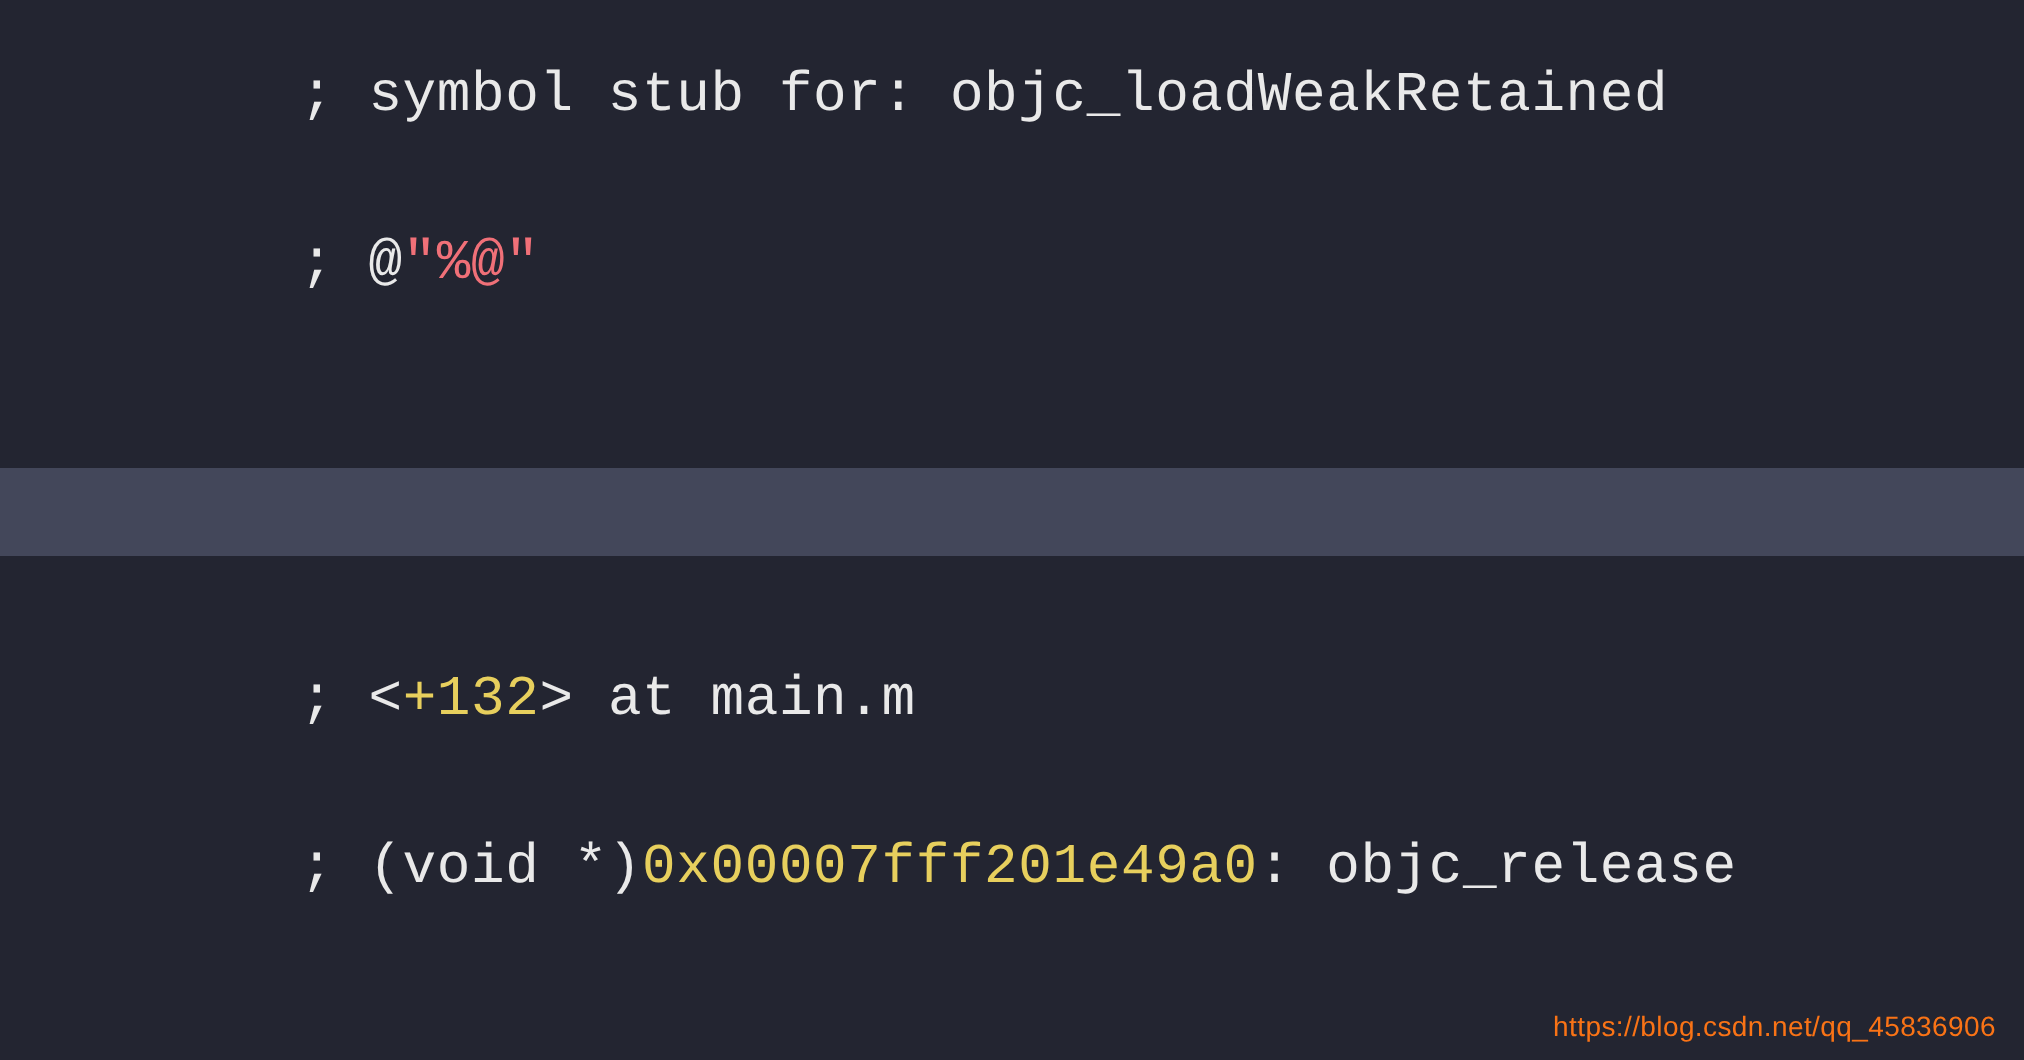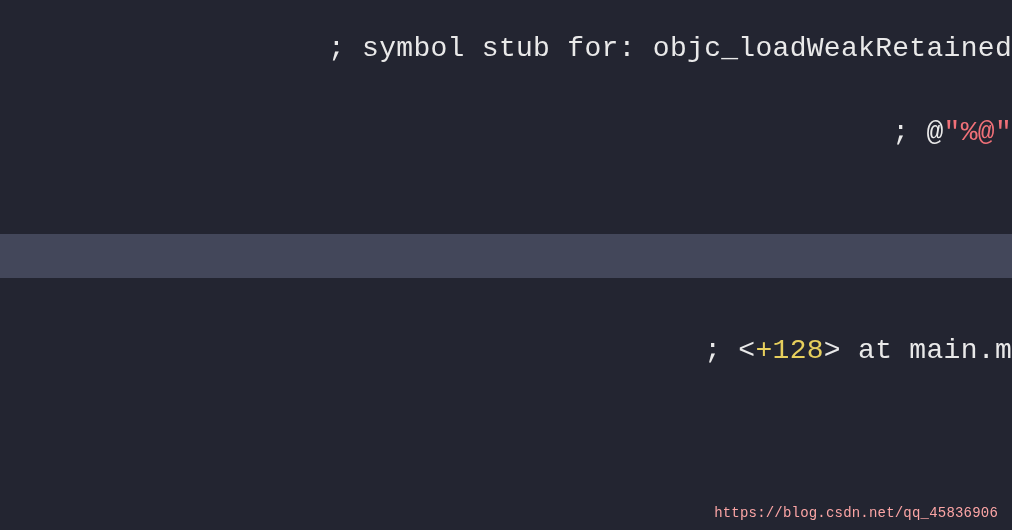--- a/index.html
+++ b/index.html
@@ -1,15 +1,15 @@
 <!DOCTYPE html>
 <html><head>
 <meta charset="utf-8">
 <style>
-  * { margin: 0; padding: 0; box-sizing: border-box; text-align: right; }
+  * { margin: 0; padding: 0; box-sizing: border-box; }
   html, body { width: 1012px; height: 530px; overflow: hidden; }
   body {
     background: #232531;
     font-family: ui-monospace, SFMono-Regular, "SF Mono", Menlo, Consolas, "Liberation Mono", monospace;
     font-size: 28px;
     line-height: 1.5;
     position: relative;
   }
   .panel-top {
     position: absolute;
@@ -36,35 +36,36 @@
   .line { white-space: pre; color: #e9e9e9; letter-spacing: 0.3px; }
   .c-comment { color: #e9e9e9; }
   .c-string  { color: #f07078; }
   .c-number  { color: #e7cf5d; }
   .c-addr    { color: #e7cf5d; }
   .spacer { height: 42px; }
   .watermark {
     position: absolute;
     right: 14px;
     bottom: 6px;
-    font-family: Liberation Mono, monospace;
+    font-family: Liberation Sans, sans-serif;
     font-size: 14px;
-    color: #fca5a5;
+    color: #f97316;
     letter-spacing: 0.2px;
   }
 </style>
 </head>
 <body>
 
 <div class="panel-top">
   <div class="line"><span class="c-comment">; symbol stub for: </span><span class="c-comment">objc_loadWeakRetained</span></div>
   <div class="spacer"></div>
   <div class="line"><span class="c-comment">; @</span><span class="c-string">"%@"</span></div>
 </div>
 
 <div class="divider"></div>
 
 <div class="panel-bottom">
-  <div class="line"><span class="c-comment">; &lt;</span><span class="c-number">+128</span><span class="c-comment">&gt; at main.m</span></div>
+  <div class="line"><span class="c-comment">; &lt;</span><span class="c-number">+132</span><span class="c-comment">&gt; at main.m</span></div>
   <div class="spacer"></div>
+  <div class="line"><span class="c-comment">; (void *)</span><span class="c-addr">0x00007fff201e49a0</span><span class="c-comment">: objc_release</span></div>
 </div>
 
 <div class="watermark">https://blog.csdn.net/qq_45836906</div>
 
 </body></html>

